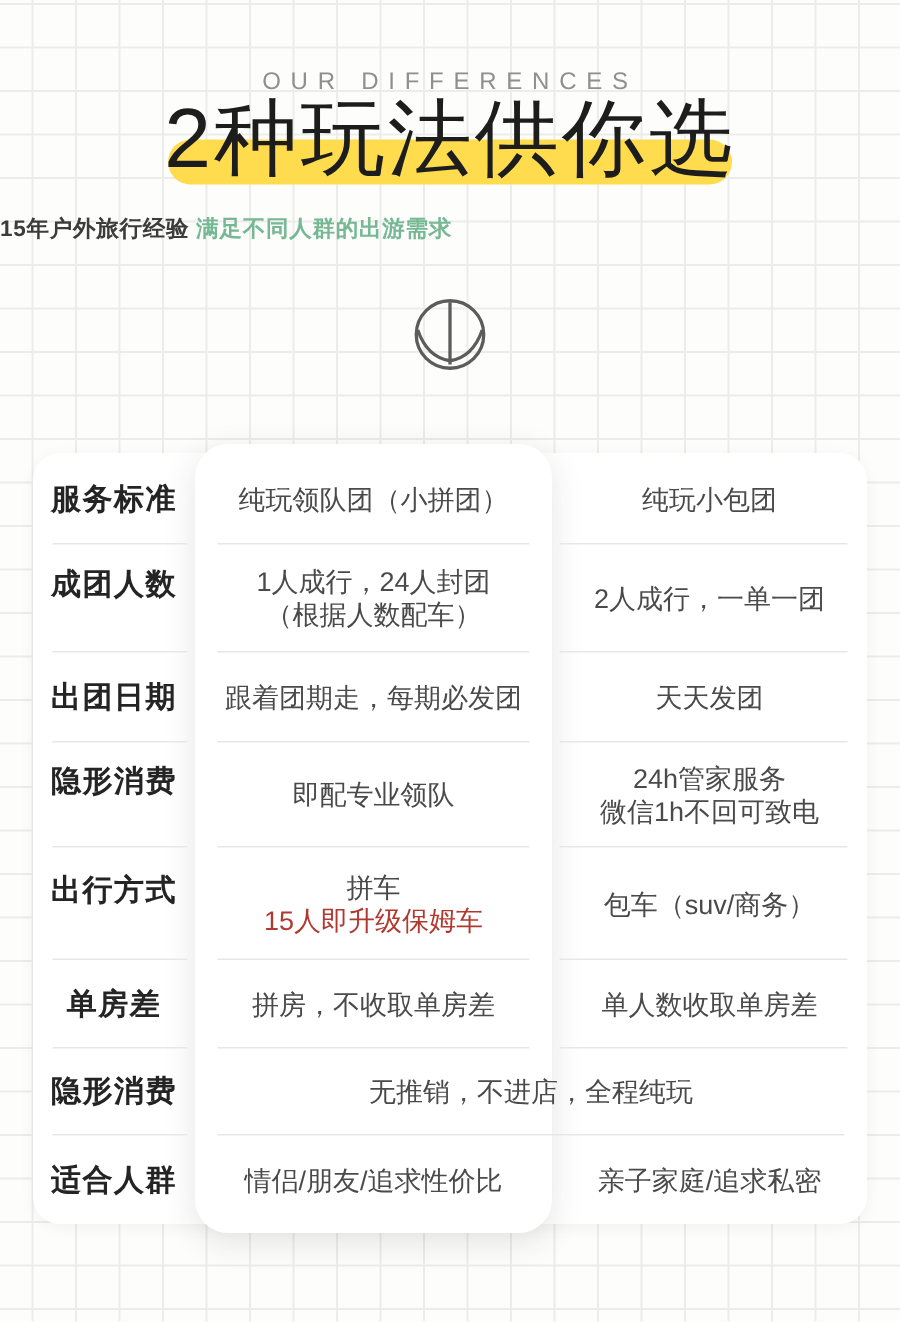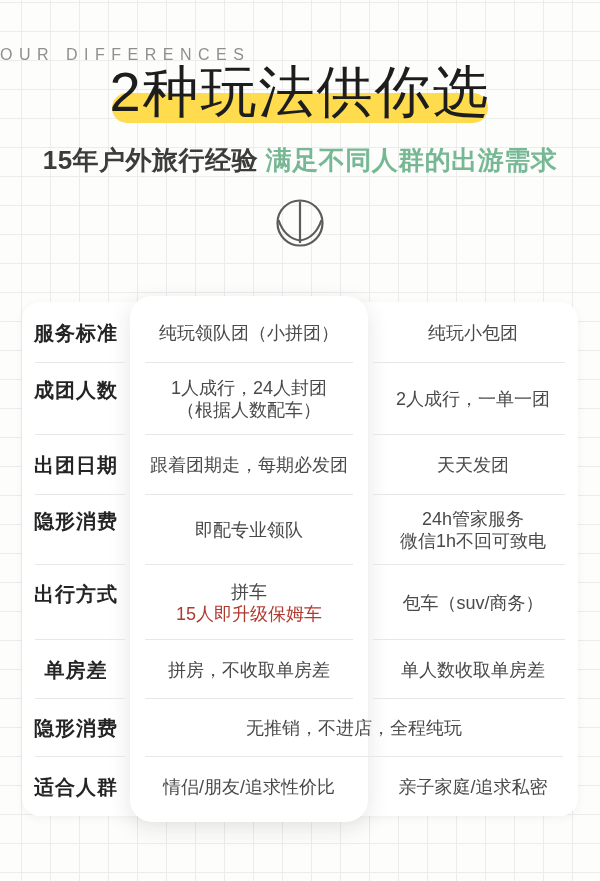--- a/index.html
+++ b/index.html
@@ -13,37 +13,37 @@
     background-color:#fdfdfc;
     background-image:
       linear-gradient(to right,#ececec 1px,transparent 1px),
       linear-gradient(to bottom,#ececec 1px,transparent 1px);
     background-size:29px 29px;
     background-position:-8px 2px;
   }
   
   .eyebrow{
     position:absolute; top:46px; left:0; width:100%;
-    text-align:left; font-size:16px; letter-spacing:6.5px;
+    text-align:center; font-size:16px; letter-spacing:6.5px;
     color:#8f8f8f; font-weight:400;
   }
   .title-wrap{ position:absolute; top:66px; left:0; width:100%; height:60px; }
   .title-pill{
     position:absolute; top:27px; left:50%; transform:translateX(-50%);
     width:376px; height:30px; border-radius:17px;
     background:#ffdc4e;
   }
   .title{
     position:relative; text-align:center;
     font-size:56px; line-height:52px; font-weight:400;
     letter-spacing:2px; color:#1d1d1d;
   }
   .subtitle{
     position:absolute; top:143px; left:0; width:100%;
-    text-align:center; font-size:26px; font-weight:600; letter-spacing:.5px;
+    text-align:left; font-size:15px; font-weight:600; letter-spacing:.5px;
   }
   .subtitle .dark{ color:#3c3c3c; }
   .subtitle .green{ color:#76b894; }
   .logo{ position:absolute; top:196px; left:273px; width:54px; height:54px; }
   
   .outer-card{
     position:absolute; left:22px; top:302px; width:556px; height:514px;
     background:#fff; border-radius:18px;
     box-shadow:0 2px 10px rgba(0,0,0,.05);
   }

